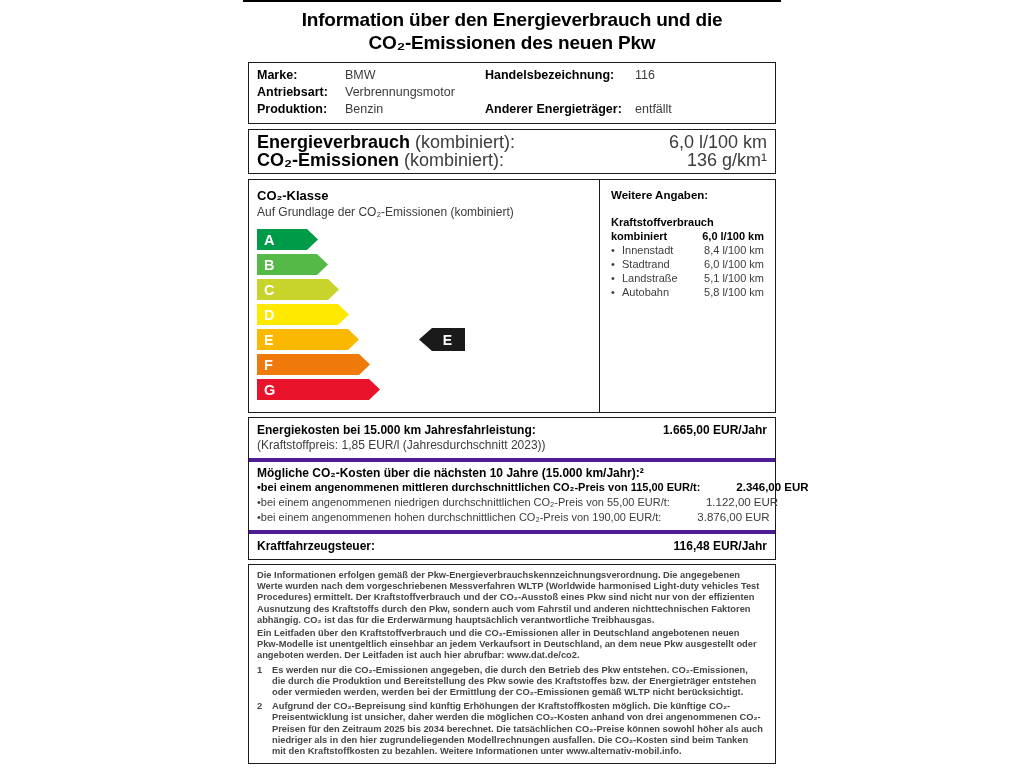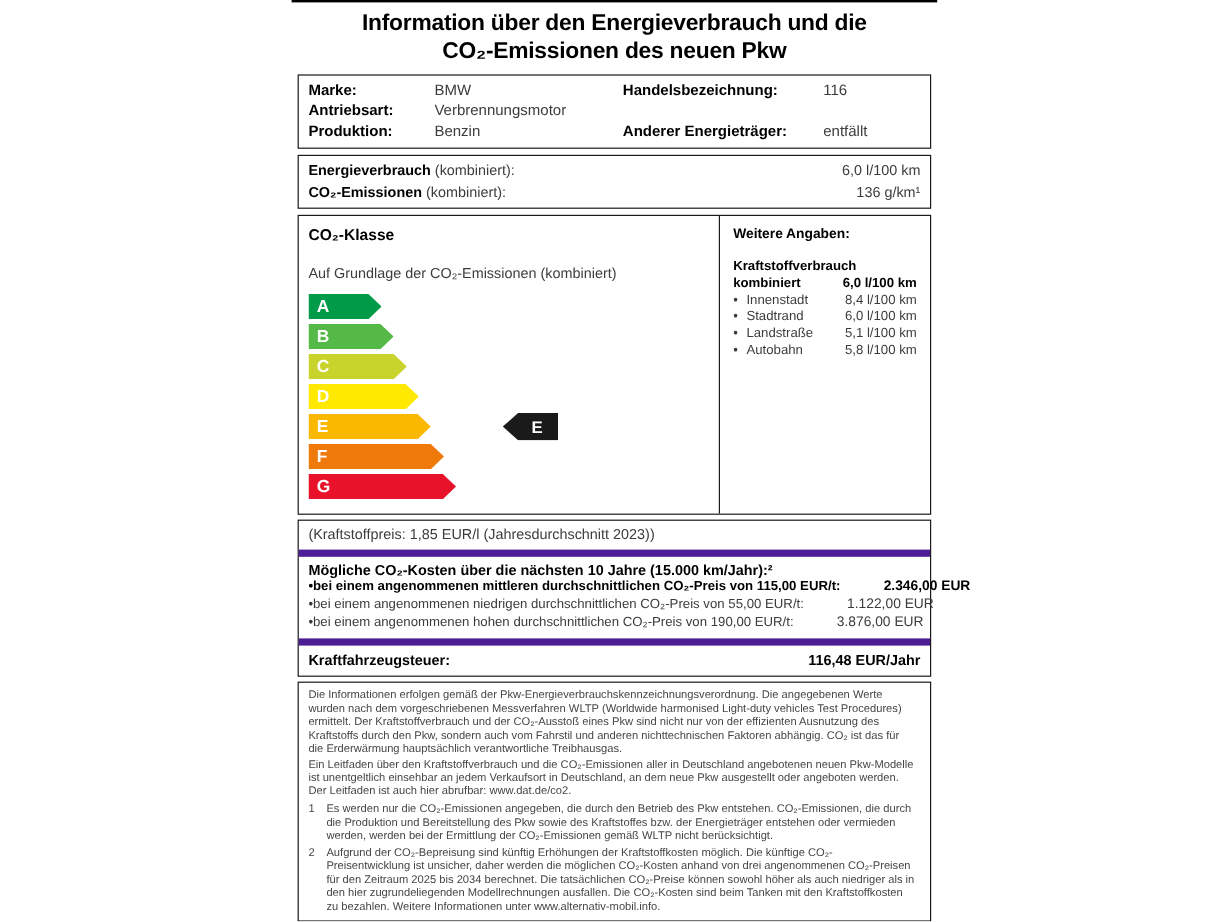--- a/index.html
+++ b/index.html
@@ -8,62 +8,62 @@
   .page { position:relative; width:1024px; height:768px; background:#fff; overflow:hidden; }
   .label { position:absolute; left:243px; top:0; width:538px; }
 
   .top-rule { height:2px; background:#000; }
   .title { margin-top:6px; text-align:center; font-size:19px; line-height:23px; font-weight:bold; color:#000; letter-spacing:-0.2px; }
 
   .box { border:1.5px solid #1a1a1a; margin:0 5px; background:#fff; }
 
   
   .vehicle { margin-top:8px; padding:4px 8px 5px 8px; font-size:12.5px; }
-  .vrow { display:grid; grid-template-columns:88px 140px 150px 1fr; line-height:17px;gap:17px; }
+  .vrow { display:grid; grid-template-columns:88px 140px 150px 1fr; line-height:17px; }
   .vlabel { font-weight:bold; color:#000; }
 
   
-  .consumption { margin-top:5px; padding:3px 8px 4px 8px; font-size:12px; }
+  .consumption { margin-top:5px; padding:3px 8px 4px 8px; font-size:18px; }
   .crow { display:flex; justify-content:space-between; line-height:18px; }
   .crow .b { font-weight:bold; color:#000; }
 
   
   .klasse { margin-top:5px; display:flex; }
   .klasse-left { flex:1; padding:8px 8px 8px 8px; position:relative; }
   .klasse-h { font-size:13px; font-weight:bold; color:#000; line-height:16px; }
-  .klasse-sub { font-size:12px; line-height:15px; margin-top:17px; }
+  .klasse-sub { font-size:12px; line-height:15px; margin-top:1px; }
   .arrows { margin-top:9px; }
   .arrow-row { position:relative; height:21px; margin-bottom:4px; }
   .arrow { height:21px; clip-path:polygon(0 0, calc(100% - 11px) 0, 100% 50%, calc(100% - 11px) 100%, 0 100%); display:flex; align-items:center; }
   .arrow span { padding-left:7px; color:#fff; font-weight:bold; font-size:14.5px; }
   .aw0{width:61px} .aw1{width:71px} .aw2{width:82px} .aw3{width:92px} .aw4{width:102px} .aw5{width:113px} .aw6{width:123px}
   .marker { position:absolute; left:162px; top:-1px; width:46px; height:23px; clip-path:polygon(0 50%, 13px 0, 100% 0, 100% 100%, 13px 100%); display:flex; align-items:center; justify-content:center; padding-left:11px; color:#fff; font-weight:bold; font-size:14px; }
   .klasse-right { width:176px; border-left:1.5px solid #1a1a1a; padding:8px 11px; font-size:11px; }
   .wa-h { font-weight:bold; color:#000; font-size:11.5px; line-height:14px; }
   .wa-fuel { font-weight:bold; color:#000; margin-top:13px; line-height:14px; }
   .wa-row { display:flex; justify-content:space-between; line-height:14px; }
   .wa-row.bold { font-weight:bold; color:#000;align-items:center; }
   .wa-bullet { width:11px; color:#3c3c3c; }
   .wa-label { flex:1; }
 
   
   .costs { margin-top:4px; font-size:12px; }
   .costs .sec { padding:4px 8px 5px 8px; }
-  .costs .sec + .sec { border-top:6px solid #4c1d95; }
+  .costs .sec + .sec { border-top:4px solid #4c1d95; }
   .cost-row { display:flex; justify-content:space-between; line-height:16px; white-space:nowrap; }
   .cost-row .b, .cost-h { font-weight:bold; color:#000; }
   .cost-note { line-height:15px; }
   .bullet-row { display:flex; line-height:15px; font-size:11px; white-space:nowrap; }
   .bullet-row .blt { width:11px; }
   .bullet-row .txt { flex:1; }
   .bullet-row.bold .txt, .bullet-row.bold .val, .bullet-row.bold .blt { font-weight:bold; color:#000; }
   .bullet-row .val { font-size:11.5px;margin-left:36px; }
 
   
-  .fine { margin-top:4px; padding:5px 12px 6px 8px; font-size:9.3px; line-height:11.2px; color:#464646; }
+  .fine { margin-top:4px; padding:5px 12px 6px 8px; font-size:9.3px; line-height:11.2px; color:#464646;font-weight:bold; }
   .fine p { margin-bottom:2px; }
   .fnote { display:grid; grid-template-columns:15px 1fr; margin-top:3px; }
 
   
   .footer { margin-top:4px; border-top:1.5px solid #1a1a1a; padding-top:4px; display:flex; justify-content:space-between; font-size:10px; color:#4a4a4a; }
 </style>
 </head>
 <body>
 
 <div class="page">
@@ -178,20 +178,24 @@
         <div class="wa-row">
           <span class="wa-bullet">•</span>
           <span class="wa-label">Autobahn</span>
           <span>5,8 l/100 km</span>
         </div>
       </div>
     </div>
 
     <div class="box costs">
       <div class="sec">
+        <div class="cost-row">
+          <span class="b">Energiekosten bei 15.000 km Jahresfahrleistung:</span>
+          <span class="b">1.665,00 EUR/Jahr</span>
+        </div>
         <div class="cost-note">(Kraftstoffpreis: 1,85 EUR/l (Jahresdurchschnitt 2023))</div>
       </div>
       <div class="sec">
         <div class="cost-h">Mögliche CO₂-Kosten über die nächsten 10 Jahre (15.000 km/Jahr):²</div>
         <div class="bullet-row bold">
           <span class="blt">•</span>
           <span class="txt">bei einem angenommenen mittleren durchschnittlichen CO₂-Preis von 115,00 EUR/t:</span>
           <span class="val">2.346,00 EUR</span>
         </div>
         <div class="bullet-row">

